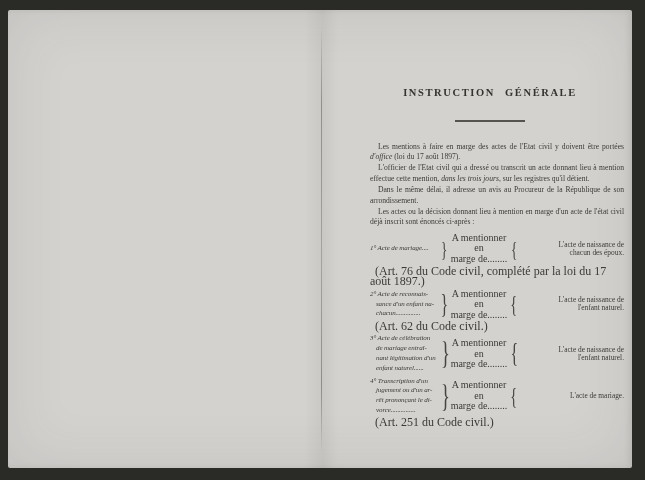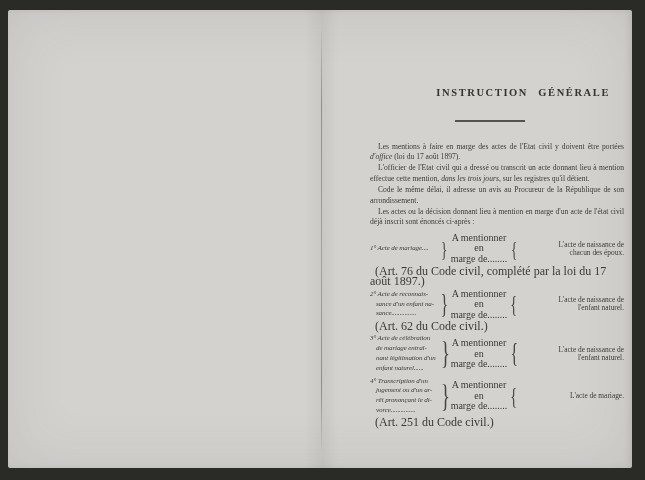--- a/index.html
+++ b/index.html
@@ -18,21 +18,21 @@
     background:linear-gradient(90deg,rgba(0,0,0,0) 0%,rgba(0,0,0,.05) 55%,rgba(0,0,0,0) 100%);
   }
   .gutter-line{
     position:absolute;left:313px;top:18px;height:422px;width:1px;
     background:linear-gradient(#c2c1bd 0%,#928f88 18%,#a5a39d 55%,#8f8d86 85%,#c2c1bd 100%);
   }
   .content{
     position:absolute;left:362px;top:76px;width:254px;
     color:#3b3a35;font-size:7.6px;line-height:10.4px;text-align:justify;
   }
-  .head{margin-right:14px;text-align:right;}
+  .head{margin-right:14px;text-align:center;}
   .title{
     font-size:10.5px;font-weight:bold;letter-spacing:1.6px;word-spacing:6px;
     color:#34332e;line-height:13px;
   }
   .rule{width:70px;height:1.5px;background:#56544e;margin:21px auto 0;}
   .paras{margin-top:20px;}
   .paras p{margin:0 0 1px 0;text-indent:8px;}
   .it{font-style:italic;}
   .items{margin-top:5px;}
   .item{margin-top:3px;}
@@ -58,21 +58,21 @@
 
   <div class="content">
     <div class="head">
       <div class="title">INSTRUCTION GÉNÉRALE</div>
       <div class="rule"></div>
     </div>
 
     <div class="paras">
       <p><span>Les mentions à faire en marge des actes de l'Etat civil y doivent être portées </span><span class="it">d'office</span><span> (loi du 17 août 1897).</span></p>
       <p><span>L'officier de l'Etat civil qui a dressé ou transcrit un acte donnant lieu à mention effectue cette mention, </span><span class="it">dans les trois jours</span><span>, sur les registres qu'il détient.</span></p>
-      <p>Code le même délai, il adresse un avis au Procureur de la République de son arrondissement.</p>
+      <p>Dans le même délai, il adresse un avis au Procureur de la République de son arrondissement.</p>
       <p>Les actes ou la décision donnant lieu à mention en marge d'un acte de l'état civil déjà inscrit sont énoncés ci-après :</p>
     </div>
 
     <div class="items">
 
       <div class="item">
         <div class="item-row">
           <div class="c-label">
               <span class="ln">1° Acte de mariage....</span>
             </div>
@@ -84,21 +84,21 @@
 chacun des époux.</div>
         </div>
         <div class="article">(Art. 76 du Code civil, complété par la loi du 17 août 1897.)</div>
       </div>
 
       <div class="item">
         <div class="item-row">
           <div class="c-label">
               <span class="ln">2° Acte de reconnais-</span>
               <span class="ln cont">sance d'un enfant na-</span>
-              <span class="ln cont">sance...............</span>
+              <span class="ln cont">chacun...............</span>
             </div>
           <div class="c-brace"><span class="brace b3">}</span></div>
           <div class="c-mention">A mentionner en
 marge de........</div>
           <div class="c-brace"><span class="brace b25">{</span></div>
           <div class="c-result">L'acte de naissance de
 l'enfant naturel.</div>
         </div>
         <div class="article">(Art. 62 du Code civil.)</div>
       </div>

